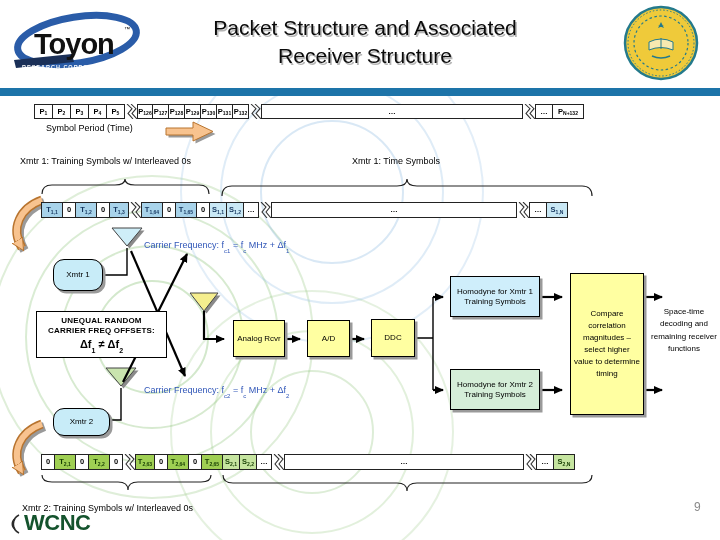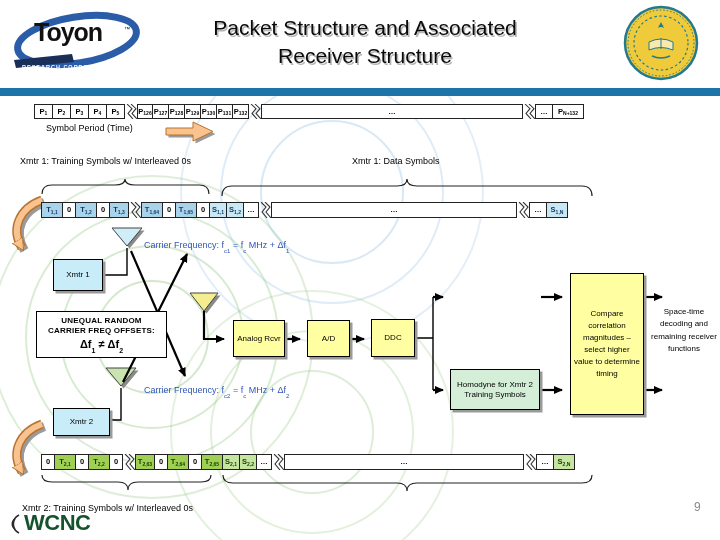--- a/index.html
+++ b/index.html
@@ -7,21 +7,21 @@
          font-family:"Liberation Sans",sans-serif;color:#000;}
   
   #wm-layer{position:absolute;left:0;top:96px;width:720px;height:444px;overflow:hidden;z-index:0;}
   .wm{position:absolute;border-radius:50%;border:2px solid;}
   
   #title{position:absolute;left:150px;top:14px;width:430px;text-align:center;z-index:3;
          font-size:21px;font-weight:normal;line-height:1.35;color:#0a0a0a;
          text-shadow:1.5px 1.5px 0 #b5b5b5;}
   #accent-bar{position:absolute;left:0;top:88px;width:720px;height:8px;background:#1d74a9;z-index:2;}
   #toyon{position:absolute;left:8px;top:4px;width:138px;height:80px;z-index:3;}
-  #toyon-text{position:absolute;left:26px;top:14px;font-size:25px;font-weight:bold;letter-spacing:-1px;color:#111;}
+  #toyon-text{position:absolute;left:26px;top:24px;font-size:29px;font-weight:bold;letter-spacing:-1px;color:#111;}
   #toyon-tm{position:absolute;left:116px;top:22px;font-size:6px;}
   #toyon-sub{position:absolute;left:14px;top:60px;font-size:5.5px;font-weight:bold;letter-spacing:1px;color:#1a2f57;}
   #seal{position:absolute;left:622px;top:4px;width:78px;height:78px;z-index:3;}
   
   .row{position:absolute;display:flex;align-items:stretch;z-index:3;}
   .cell{box-sizing:border-box;border:1px solid #222;background:#fff;display:flex;
         align-items:center;justify-content:center;font-weight:bold;font-size:7.5px;line-height:1;}
   .row .cell + .cell{margin-left:-1px;}
   .cell sub{font-size:5px;position:relative;top:2px;line-height:1;}
   .cell.t1{background:#a8d3ea;color:#15365f;}
@@ -32,21 +32,21 @@
   .brk svg{width:100%;height:100%;display:block;}
   
   .lbl{position:absolute;font-size:9px;z-index:3;white-space:nowrap;}
   .blue-txt{color:#3056b8;}
   .lbl sub{font-size:6px;position:relative;top:2px;line-height:1;}
   
   .box{position:absolute;box-sizing:border-box;border:1px solid #000;display:flex;flex-direction:column;
        align-items:center;justify-content:center;text-align:center;font-size:8px;line-height:1.25;z-index:3;}
   .shadow{box-shadow:2.5px 2.5px 0 #9a9a9a;}
   .yellow{background:#ffffa1;}
-  .cyan{background:#c8ecf8;}
+  .cyan{background:#c8ecf8;border-radius:11px;}
   .whitebx{background:#ffffff;}
   .hom1{background:#cfeefb;}
   .hom2{background:#d5eed8;}
   #unequal-box .cap{font-size:8px;font-weight:bold;letter-spacing:.2px;}
   #unequal-box .formula{font-size:11px;font-weight:bold;margin-top:2px;}
   #unequal-box .formula sub{font-size:7px;position:relative;top:2px;}
   #spacetime{position:absolute;left:650px;top:306px;width:68px;text-align:center;
              font-size:8px;line-height:1.55;z-index:3;}
   #page-num{position:absolute;left:694px;top:500px;font-size:12px;color:#8a8a8a;z-index:3;}
   
@@ -240,21 +240,21 @@
         <span>…</span>
       </div>
       <div class="cell " style="width: 32px;">
         <span>P</span>
         <sub>N+132</sub>
       </div>
     </div>
   <div class="lbl" style="left:46px;top:123px;">Symbol Period (Time)</div>
 
   <div class="lbl" style="left:20px;top:156px;">Xmtr 1: Training Symbols w/ Interleaved 0s</div>
-  <div class="lbl" style="left:352px;top:156px;">Xmtr 1: Data Symbols</div>
+  <div class="lbl" style="left:352px;top:156px;">Xmtr 1: Time Symbols</div>
 
   <div class="row" id="xmtr1-row" style="left:41px;top:202px;height:16px;">
       <div class="cell t1" style="width: 22px;">
         <span>T</span>
         <sub>1,1</sub>
       </div>
       <div class="cell " style="width: 14px;">
         <span>0</span>
       </div>
       <div class="cell t1" style="width: 22px;">
@@ -338,20 +338,23 @@
   <div class="box yellow shadow" style="left:233px;top:320px;width:52px;height:37px;">
     <span>Analog Rcvr</span>
   </div>
   <div class="box yellow shadow" style="left:307px;top:320px;width:43px;height:37px;">
     <span>A/D</span>
   </div>
   <div class="box yellow shadow" style="left:371px;top:319px;width:44px;height:38px;">
     <span>DDC</span>
   </div>
 
+  <div class="box hom1 shadow" style="left:450px;top:276px;width:90px;height:41px;padding:2px;">
+    <span>Homodyne for Xmtr 1 Training Symbols</span>
+  </div>
   <div class="box hom2 shadow" style="left:450px;top:369px;width:90px;height:41px;padding:2px;">
     <span>Homodyne for Xmtr 2 Training Symbols</span>
   </div>
 
   <div class="box yellow shadow" style="left:570px;top:273px;width:74px;height:142px;padding:3px;line-height:1.5;">
     <span>Compare correlation magnitudes – select higher value to determine timing</span>
   </div>
 
   <div id="spacetime">Space-time decoding and remaining receiver functions</div>
 

